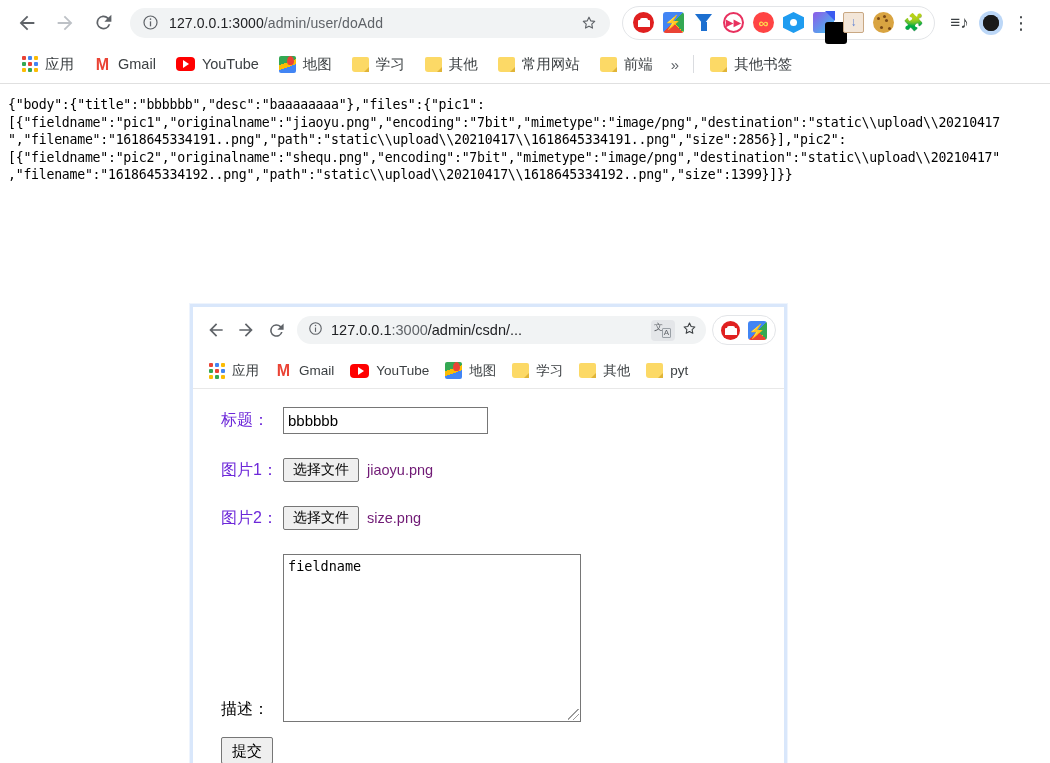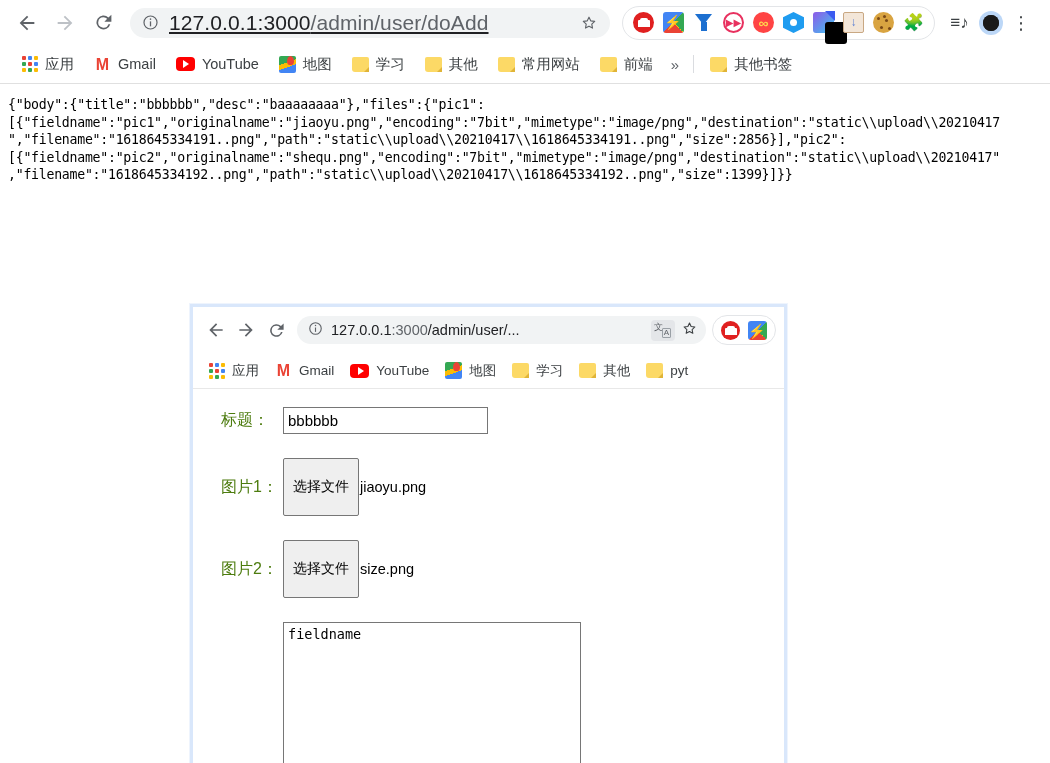--- a/index.html
+++ b/index.html
@@ -37,27 +37,26 @@
     border-radius:15px;
     display:flex;
     align-items:center;
     padding:0 12px;
     margin:0 6px 0 6px;
     min-width:0;
     max-width:480px;
   }
   .omnibox .info-ic { flex:0 0 auto; margin-right:10px; display:flex; }
   .omnibox .url {
-    font-size:21px;
+    font-size:14px;
     color:#202124;
     white-space:nowrap;
     overflow:hidden;
     letter-spacing:0.1px;
     flex:1 1 auto;
-    text-decoration:underline;
   }
   .omnibox .url .dim { color:#5f6368; }
   .omnibox .star { flex:0 0 auto; margin-left:8px; display:flex; }
 
   .ext-pill {
     display:flex;
     align-items:center;
     gap:9px;
     border:1px solid #e3e5e8;
     border-radius:18px;
@@ -194,41 +193,41 @@
     height:36px; display:flex; align-items:center; padding:0 8px;
     border-bottom:1px solid #e8e8e8; overflow:hidden;
   }
   .shot-bm .bm { font-size:13.5px; padding:3px 8px; }
   .shot-bm .bm .lbl { font-size:13.5px; }
 
   .shot-page { padding:18px 0 0 28px; position:relative; }
 
   .frow { display:flex; align-items:center; margin-bottom:24px; }
   .flabel {
-    font-size:16px; color:#4d7c0f; min-width:62px;
+    font-size:16px; color:#6d28d9; min-width:62px;
     font-family:"Liberation Sans",sans-serif;
   }
   .ftext {
     width:205px; height:27px;
     border:1px solid #767676;
     padding:0 4px;
     font-size:15px; color:#000;
     display:flex; align-items:center;
     background:#fff;
     font-family:"Liberation Sans",sans-serif;
   }
   .file-btn {
     border:1px solid #767676;
     background:#efefef;
-    padding:19px 9px;
+    padding:2px 9px;
     font-size:14px; color:#000;
     border-radius:2px;
     font-family:"Liberation Sans",sans-serif;
   }
-  .file-name { font-size:14.5px; color:#000000; margin-left:1px; }
+  .file-name { font-size:14.5px; color:#701a75; margin-left:8px; }
 
   .desc-row { display:flex; align-items:flex-end; margin-top:6px; }
   .desc-label { font-size:16px; color:#000; min-width:62px; padding-bottom:2px; }
   .textarea-box {
     width:298px; height:168px;
     border:1px solid #767676;
     background:#fff;
     padding:3px 4px;
     font-family:"DejaVu Sans Mono","Liberation Mono",monospace;
     font-size:13.5px; color:#000;
@@ -399,21 +398,21 @@
         </div>
 
         <div class="shot-omni">
           <span class="info-ic" style="margin-right:8px">
             <svg width="15" height="15" viewBox="0 0 24 24">
                 <circle cx="12" cy="12" r="9.2" fill="none" stroke="#5f6368" stroke-width="1.8"></circle>
                 <rect x="11.1" y="10.4" width="1.8" height="7" fill="#5f6368"></rect>
                 <circle cx="12" cy="7.3" r="1.15" fill="#5f6368"></circle>
               </svg>
           </span>
-          <span class="url"><span>127.0.0.1</span><span class="dim">:3000</span><span>/admin/user/...</span></span>
+          <span class="url"><span>127.0.0.1</span><span class="dim">:3000</span><span>/admin/csdn/...</span></span>
           <span class="translate-ic"></span>
           <span class="star">
             <svg width="17" height="17" viewBox="0 0 24 24">
                 <path d="M12 4.2l2.3 4.9 5.3.7-3.9 3.7 1 5.3-4.7-2.6-4.7 2.6 1-5.3-3.9-3.7 5.3-.7z" fill="none" stroke="#3c4043" stroke-width="1.5" stroke-linejoin="round"></path>
               </svg>
           </span>
         </div>
 
         <div class="shot-ext">
           <div class="ext-ic ic-ublock"></div>

